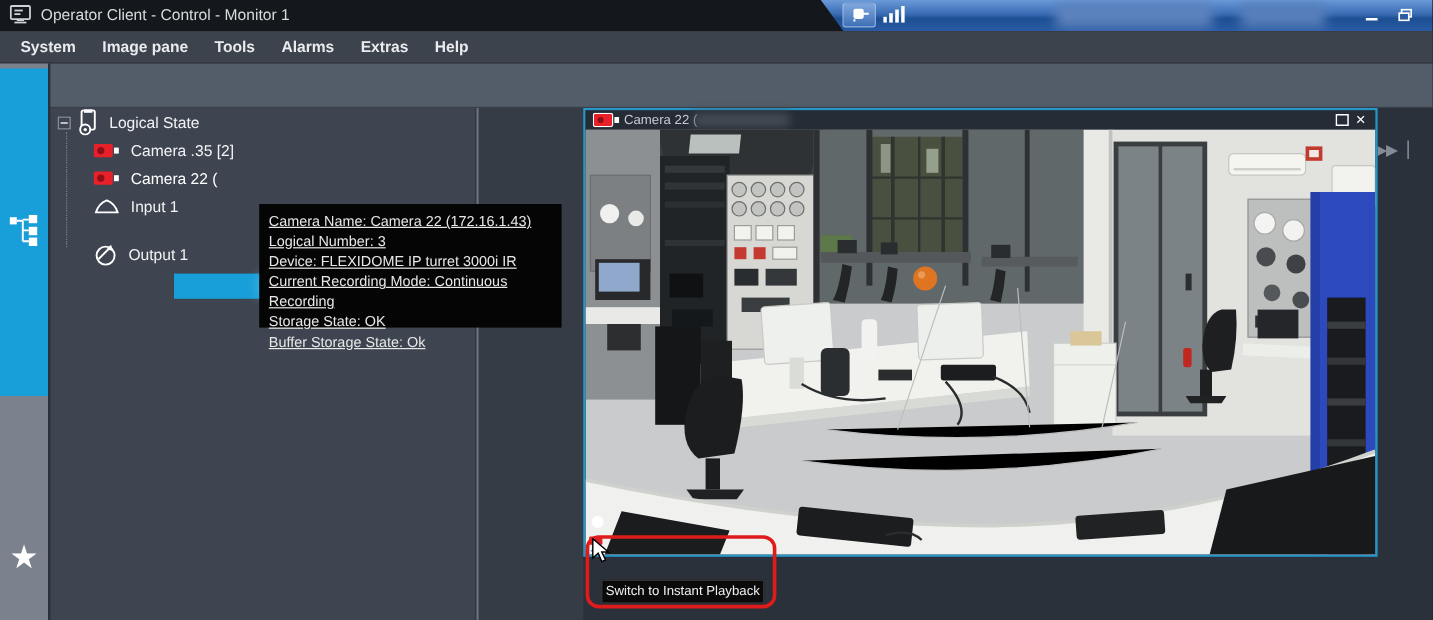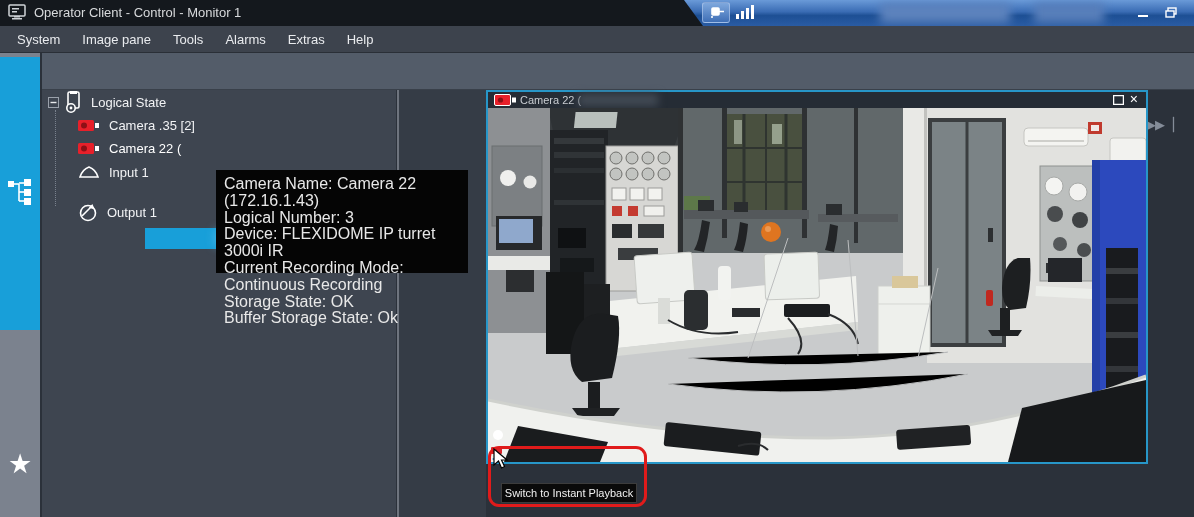--- a/index.html
+++ b/index.html
@@ -14,21 +14,21 @@
              background:linear-gradient(#6a9ad8 0%, #3a6cb4 45%, #1d4f94 60%, #2a5ca4 100%);
              clip-path:polygon(0 0, 100% 0, 100% 100%, 19px 100%); }
   .pin-btn { position:absolute; left:18px; top:2px; width:28px; height:21px; border:1px solid rgba(190,210,240,.55);
              border-radius:3px; background:linear-gradient(#7fa8dd,#3f6fb6); }
   .blue-blur1 { position:absolute; left:196px; top:3px; width:130px; height:20px; background:#5d83bd; filter:blur(5px); }
   .blue-blur2 { position:absolute; left:350px; top:3px; width:70px; height:20px; background:#587fba; filter:blur(5px); }
   .win-btn { position:absolute; top:4px; width:22px; height:17px; display:flex; align-items:center; justify-content:center; }
 
   
   .menubar { position:absolute; left:0; top:26px; width:1194px; height:27px; background:#3d434d; border-bottom:1px solid #2a2f37;
-             display:flex; align-items:center; padding-left:8px; }
+             display:flex; align-items:flex-start; padding-left:8px;font-weight:bold; }
   .menu-item { color:#e9ebee; font-size:13px; padding:5px 13px 5px 9px; cursor:default; white-space:nowrap; }
 
   
   .toolbar { position:absolute; left:0; top:53px; width:1194px; height:37px; background:#535c69; border-bottom:1px solid #39404a; }
   .tb { position:absolute; top:57px; height:29px; display:flex; align-items:center; justify-content:center; }
   .tb-active { background:#189fd9; border-radius:2px; }
   .tb-sep { position:absolute; top:60px; width:1px; height:23px; background:#6d7683; }
   .dim { opacity:.45; }
   .pb-btn { color:#848c98; font-size:13px; letter-spacing:-1px; width:26px; text-align:center; }
 
@@ -42,21 +42,21 @@
   .tree-panel { position:absolute; left:42px; top:90px; width:354px; height:427px; background:#3e4550; }
   .splitter { position:absolute; left:397px; top:90px; width:2px; height:427px; background:#6e747e; }
   .gapzone { position:absolute; left:399px; top:90px; width:87px; height:427px; background:#353c46; }
   .tree-row { position:absolute; display:flex; align-items:center; color:#f2f3f5; font-size:13px; white-space:nowrap; }
   .tree-line { position:absolute; border-left:1px dotted #79818d; }
   .tree-sel { position:absolute; left:103px; top:138px; width:156px; height:21px; background:#189fd9; }
   .tree-sel-blur { position:absolute; left:70px; top:2px; width:82px; height:16px; background:#49b4e4; filter:blur(5px); }
 
   
   .cam-tooltip { position:absolute; left:216px; top:170px; width:252px; height:103px; background:#050505; padding:6px 8px;
-                 color:#e8e8e8; font-size:16px; line-height:16.8px; z-index:30; }
+                 color:#e8e8e8; font-size:12px; line-height:16.8px; z-index:30;text-decoration:underline; }
 
   
   .video-pane { position:absolute; left:486px; top:90px; width:662px; height:374px; border:2px solid #2796c8; background:#252c35; }
   .pane-header { position:absolute; left:0; top:0; width:658px; height:16px; background:#252c35; color:#c9cdd2; font-size:11px; }
   .pane-title { position:absolute; left:32px; top:2px; }
   .pane-title-blur { position:absolute; left:90px; top:2px; width:80px; height:12px; background:#434b55; filter:blur(4px); }
   .pane-btns { position:absolute; right:8px; top:1px; display:flex; gap:6px; align-items:center; color:#fff; }
   .scene { position:absolute; left:0; top:16px; width:658px; height:354px; }
 
   

